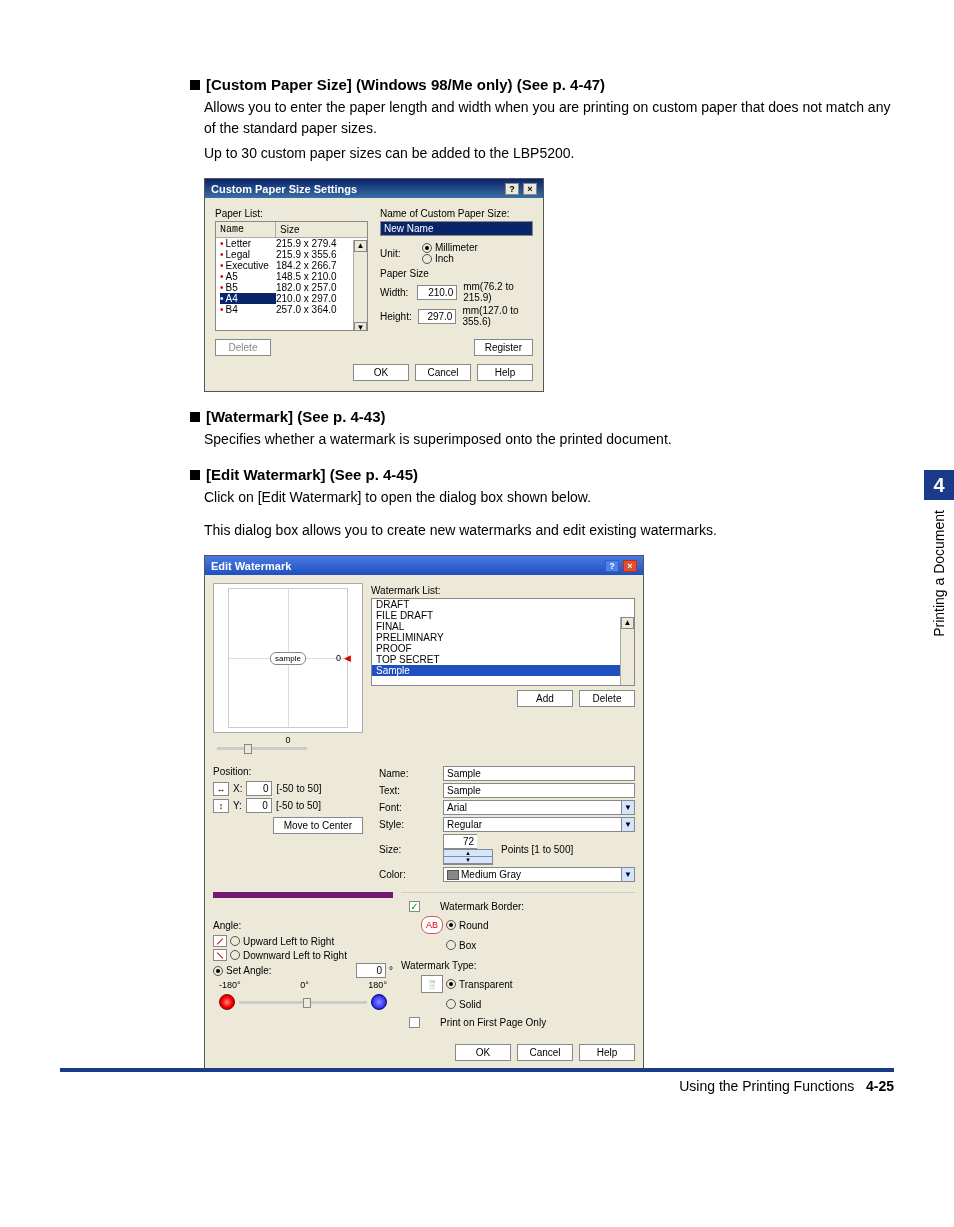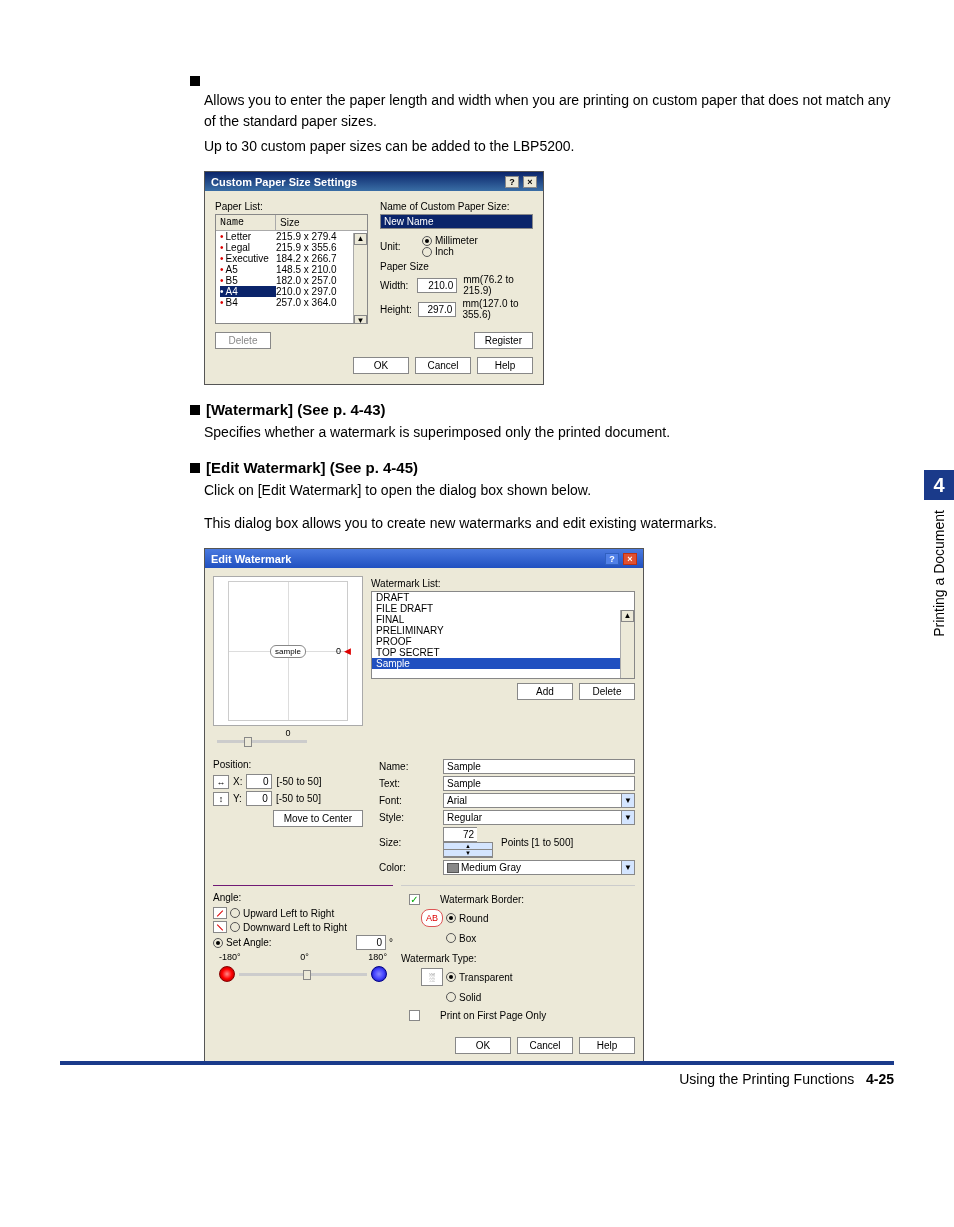--- a/index.html
+++ b/index.html
@@ -73,21 +73,21 @@
   .spin .sp{display:flex;flex-direction:column;border:1px solid #888;}
   .spin .sp span{height:7px;background:#d4e5ff;font-size:6px;text-align:center;line-height:7px;border-bottom:1px solid #888;}
   .mid{display:flex;gap:8px;padding:4px 8px;}
   .midL{width:150px;}
   .midR{flex:1;}
   .posrow{display:flex;align-items:center;gap:4px;font-size:10px;margin:2px 0;}
   .posrow .ic{width:16px;height:14px;border:1px solid #888;display:flex;align-items:center;justify-content:center;font-size:9px;background:#fff;}
   .posrow .inp{width:26px;text-align:right;}
   .grpHead{font-size:10px;padding:2px 0;}
   .lower{display:flex;gap:8px;padding:4px 8px;}
-  .lowL{width:180px;border-top:1px solid #701a75;padding-top:4px;}
+  .lowL{width:180px;border-top:6px solid #701a75;padding-top:20px;}
   .lowR{flex:1;border-top:1px solid #ccc;padding-top:4px;}
   .anglerow{display:flex;align-items:center;gap:3px;font-size:10px;margin:2px 0;}
   .anglerow .pic{width:14px;height:12px;border:1px solid #888;display:inline-block;position:relative;background:#fff;}
   .anglerow .pic::after{content:'';position:absolute;left:2px;right:2px;top:5px;height:1px;background:#d00;transform-origin:center;}
   .anglerow.u .pic::after{transform:rotate(-45deg);}
   .anglerow.d .pic::after{transform:rotate(45deg);}
   .asl{display:flex;align-items:center;gap:4px;font-size:9px;margin:4px 6px;}
   .asl .circ{width:16px;height:16px;border-radius:50%;background:radial-gradient(#f88,#f00,#800);border:1px solid #800;}
   .asl .circ.b{background:radial-gradient(#88f,#44f,#008);border:1px solid #008;}
   .asl .tr{flex:1;height:3px;background:#ccc;position:relative;}
@@ -105,20 +105,21 @@
   .num-labels{display:flex;justify-content:space-between;font-size:9px;margin:0 6px;}
 </style>
 </head>
 <body>
 
 <div class="side-tab">4</div>
 <div class="side-text">Printing a Document</div>
 
 <div class="sec-head">
   <span class="sq"></span>
+  <b>[Custom Paper Size] (Windows 98/Me only) (See p. 4-47)</b>
 </div>
 <p class="para">Allows you to enter the paper length and width when you are printing on custom paper that does not match any of the standard paper sizes.</p>
 <p class="para">Up to 30 custom paper sizes can be added to the LBP5200.</p>
 
 <div class="dlg dlg1">
   <div class="titlebar">
     <span>Custom Paper Size Settings</span>
     <span class="tbtns">
       <span>?</span>
       <span>×</span>
@@ -206,21 +207,21 @@
       <div class="btn">Cancel</div>
       <div class="btn">Help</div>
     </div>
   </div>
 </div>
 
 <div class="sec-head">
   <span class="sq"></span>
   <b>[Watermark] (See p. 4-43)</b>
 </div>
-<p class="para">Specifies whether a watermark is superimposed only the printed document.</p>
+<p class="para">Specifies whether a watermark is superimposed onto the printed document.</p>
 
 <div class="sec-head">
   <span class="sq"></span>
   <b>[Edit Watermark] (See p. 4-45)</b>
 </div>
 <p class="para">Click on [Edit Watermark] to open the dialog box shown below.</p>
 <p class="para" style="margin-top:12px">This dialog box allows you to create new watermarks and edit existing watermarks.</p>
 
 <div class="dlg dlg2">
   <div class="titlebar xp">

